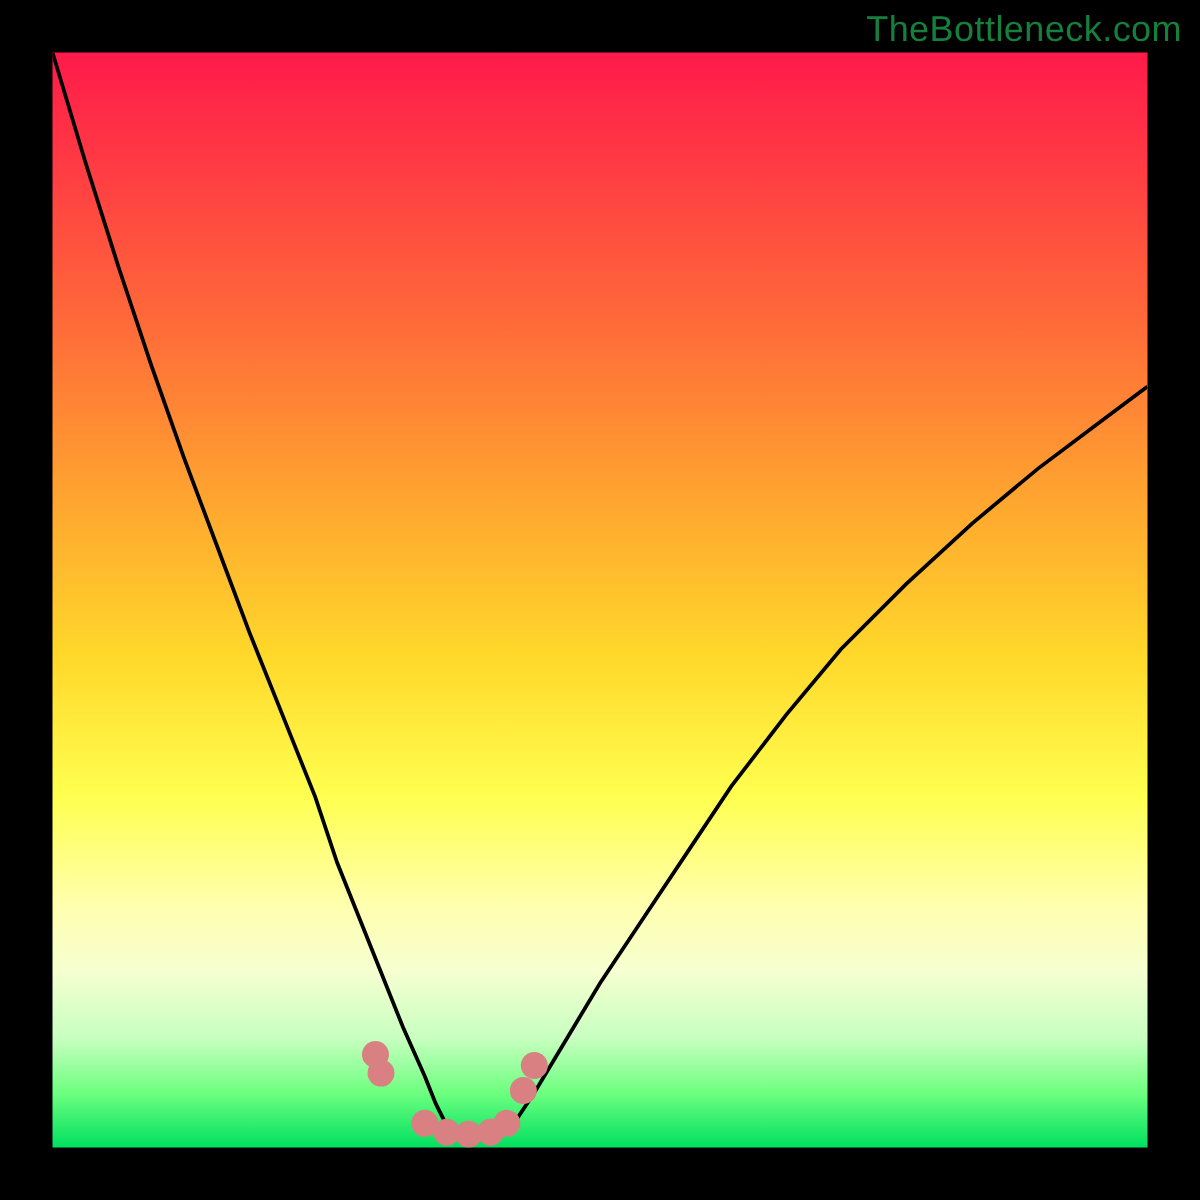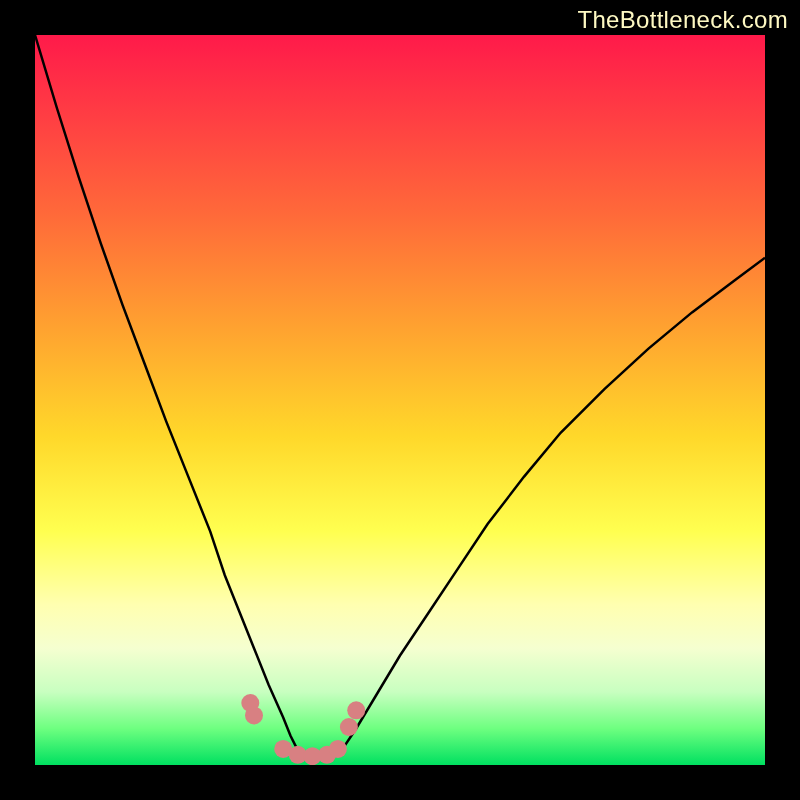--- a/index.html
+++ b/index.html
@@ -37,21 +37,21 @@
       #f5ffd0 84%,
       #c8ffc0 90%,
       #6eff80 95%,
       #00e060 100%
     );
   }
   .watermark {
     position: absolute;
     top: 6px;
     right: 12px;
-    color: #fef9c3;
+    color: #15803d;
     font-size: 24px;
     font-weight: 500;
     letter-spacing: 0.3px;
     z-index: 10;
   }
   svg.overlay {
     position: absolute;
     left: 35px;
     top: 35px;
     width: 730px;

